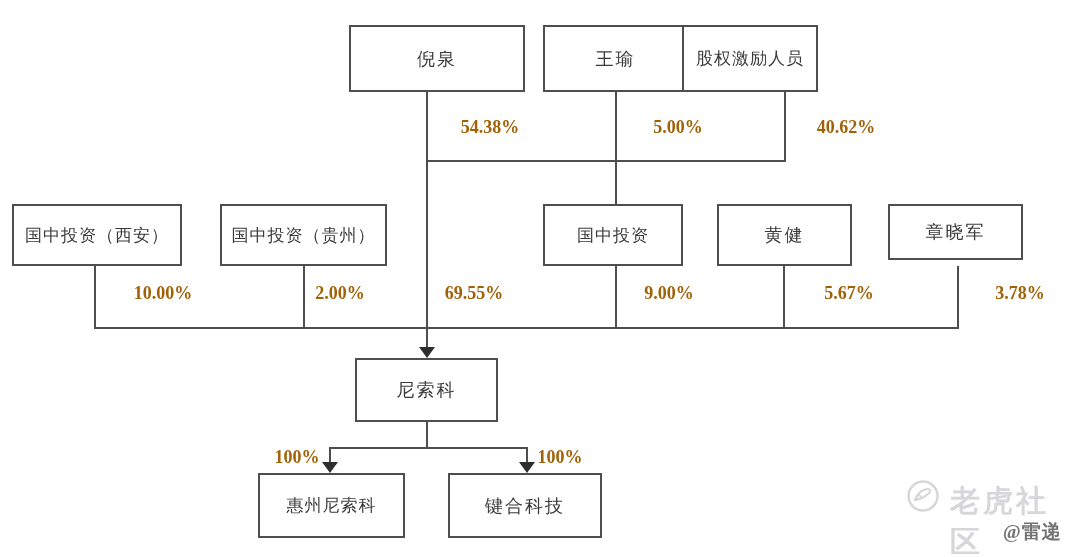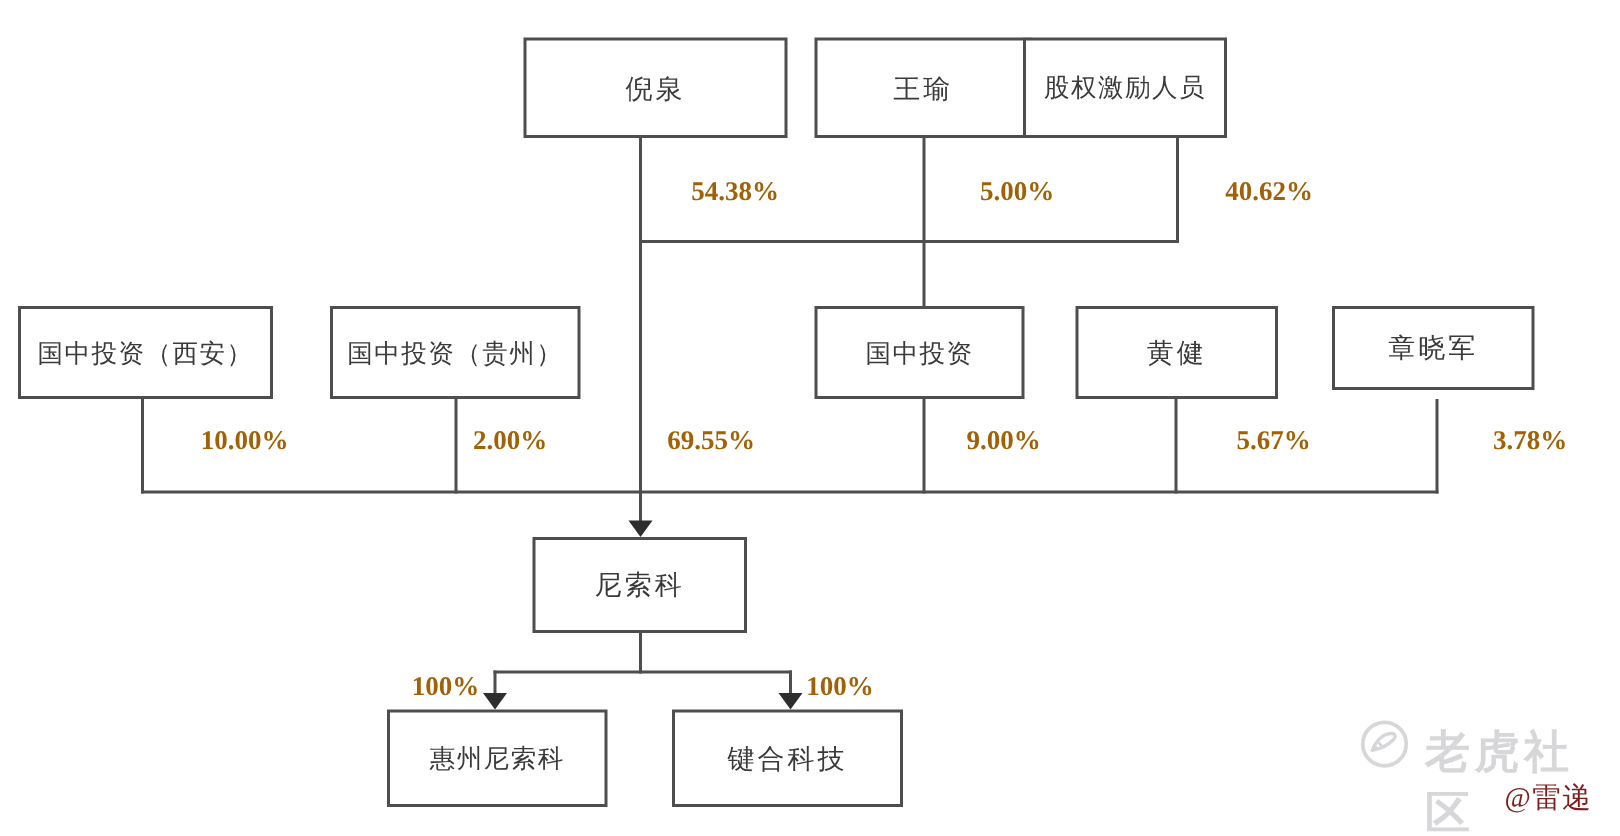--- a/index.html
+++ b/index.html
@@ -37,22 +37,22 @@
     border-top:11px solid #2e2e2e;
     transform:translateX(-50%);
   }
   .wm-brand{
     position:absolute;left:950px;top:481px;
     font-size:30px;font-weight:700;letter-spacing:3px;
     color:#d7d7da;
   }
   .wm-author{
     position:absolute;left:1003px;top:519px;
-    font-size:19px;font-weight:400;letter-spacing:1px;
-    color:#7f1d1d;
+    font-size:19px;font-weight:700;letter-spacing:1px;
+    color:#737373;
   }
   .wm-logo{position:absolute;left:906px;top:479px;}
 </style>
 </head>
 <body>
 
 <div class="canvas">
 
   <div class="node" style="left:349px;top:25px;width:176px;height:67px;">倪泉</div>
   <div class="node" style="left:543px;top:25px;width:145px;height:67px;">王瑜</div>

